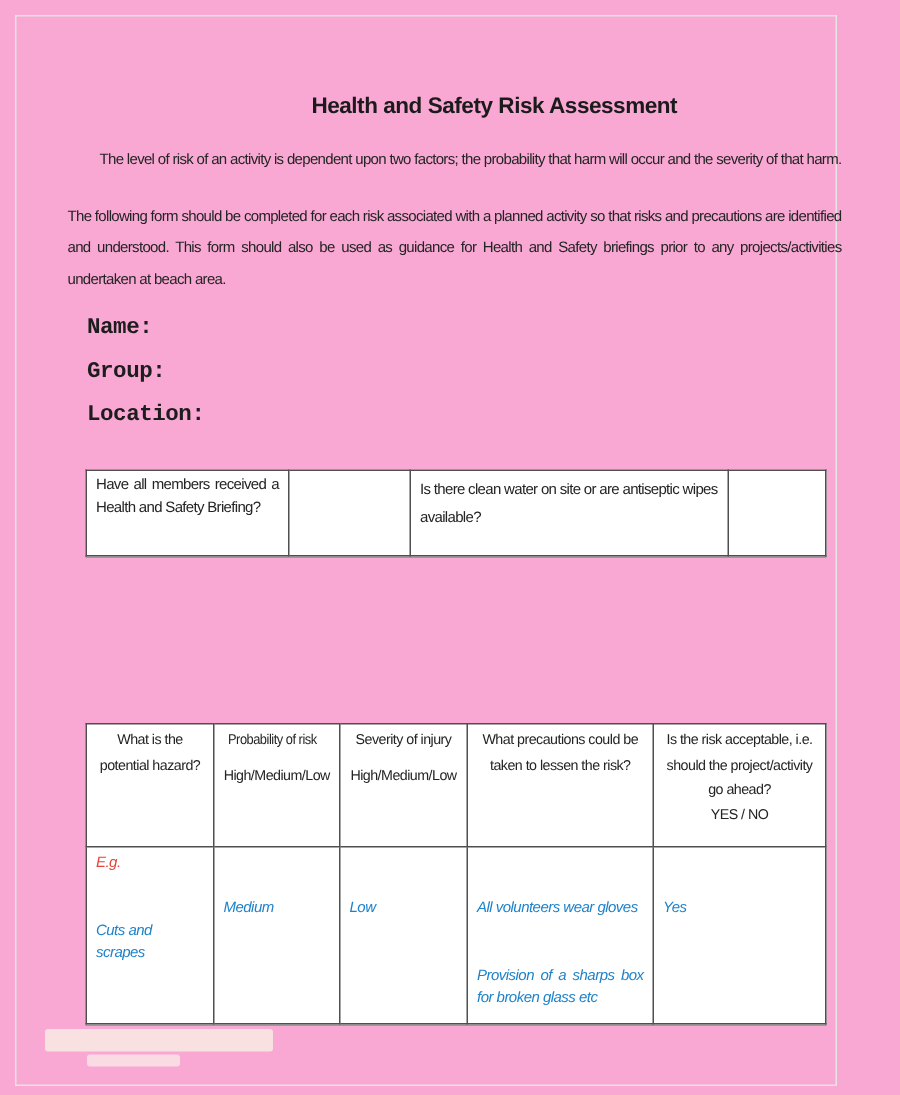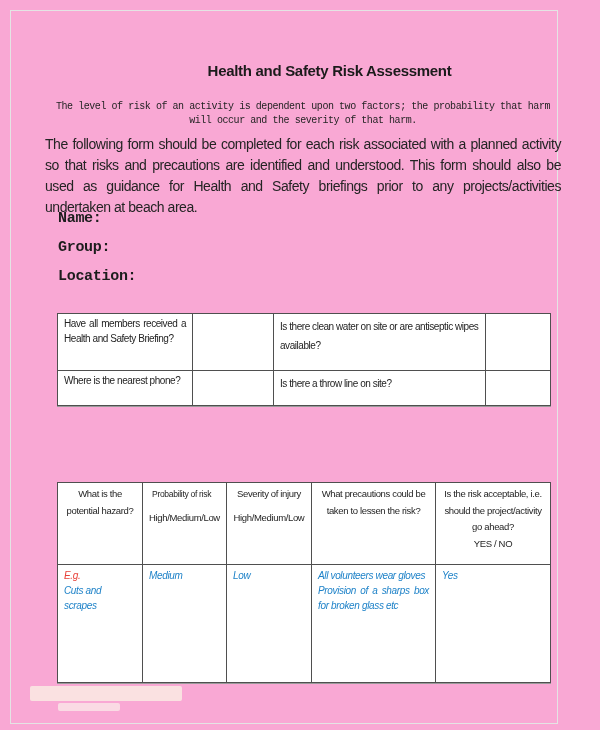--- a/index.html
+++ b/index.html
@@ -36,35 +36,34 @@
     font-weight: bold;
     letter-spacing: -0.3px;
     color: #1b1b1b;
   }
   .intro-1 {
     position: absolute;
     top: 100px;
     left: 45px;
     width: 516px;
     margin: 0;
-    text-align: center;
+    text-align: right;
     font-size: 10px;
     letter-spacing: -0.45px;
     line-height: 14px;
     color: #242424;
-    font-family: Liberation Mono, monospace;
   }
   .intro-2 {
     position: absolute;
     top: 134px;
     left: 45px;
     width: 516px;
     margin: 0;
     text-align: justify;
-    font-size: 14px;
+    font-size: 10px;
     letter-spacing: -0.45px;
     line-height: 21px;
     color: #242424;
   }
   .field-label {
     position: absolute;
     left: 58px;
     font-size: 15px;
     font-weight: bold;
     letter-spacing: -0.3px;
@@ -121,21 +120,21 @@
     color: #242424;
   }
   .risk .scale { margin-top: 7px; }
   .risk td {
     font-size: 10px;
     letter-spacing: -0.35px;
     line-height: 15px;
     font-style: italic;
   }
   .ex-red  { color: var(--color-example_label_red, #e8423a); }
-  .ex-blue { color: var(--color-example_text_blue, #1e82c8); }
+  .ex-blue { color: var(--color-example_text_blue, #1e82c8); margin-top: 30px; }
   .justify { text-align: justify; }
 
   .watermark {
     position: absolute;
     top: 686px;
     left: 30px;
     width: 152px;
     height: 15px;
     background: #faf4e5;
     opacity: 0.75;
@@ -174,26 +173,20 @@
       <col style="width:135px">
         <col style="width:81px">
         <col style="width:212px">
         <col style="width:65px">
     </colgroup>
     <tbody>
         <tr style="height:57px">
       <td class="q-left">Have all members received a Health and Safety Briefing?</td>
       <td></td>
       <td class="q-right">Is there clean water on site or are antiseptic wipes available?</td>
-      <td></td>
-    </tr>
-    <tr style="height:35px">
-      <td class="q-left">Where is the nearest phone?</td>
-      <td></td>
-      <td class="q-right">Is there a throw line on site?</td>
       <td></td>
     </tr>
   </tbody>
     </table>
 
   <table class="doc-table risk">
     <colgroup>
       <col style="width:85px">
         <col style="width:84px">
         <col style="width:85px">

